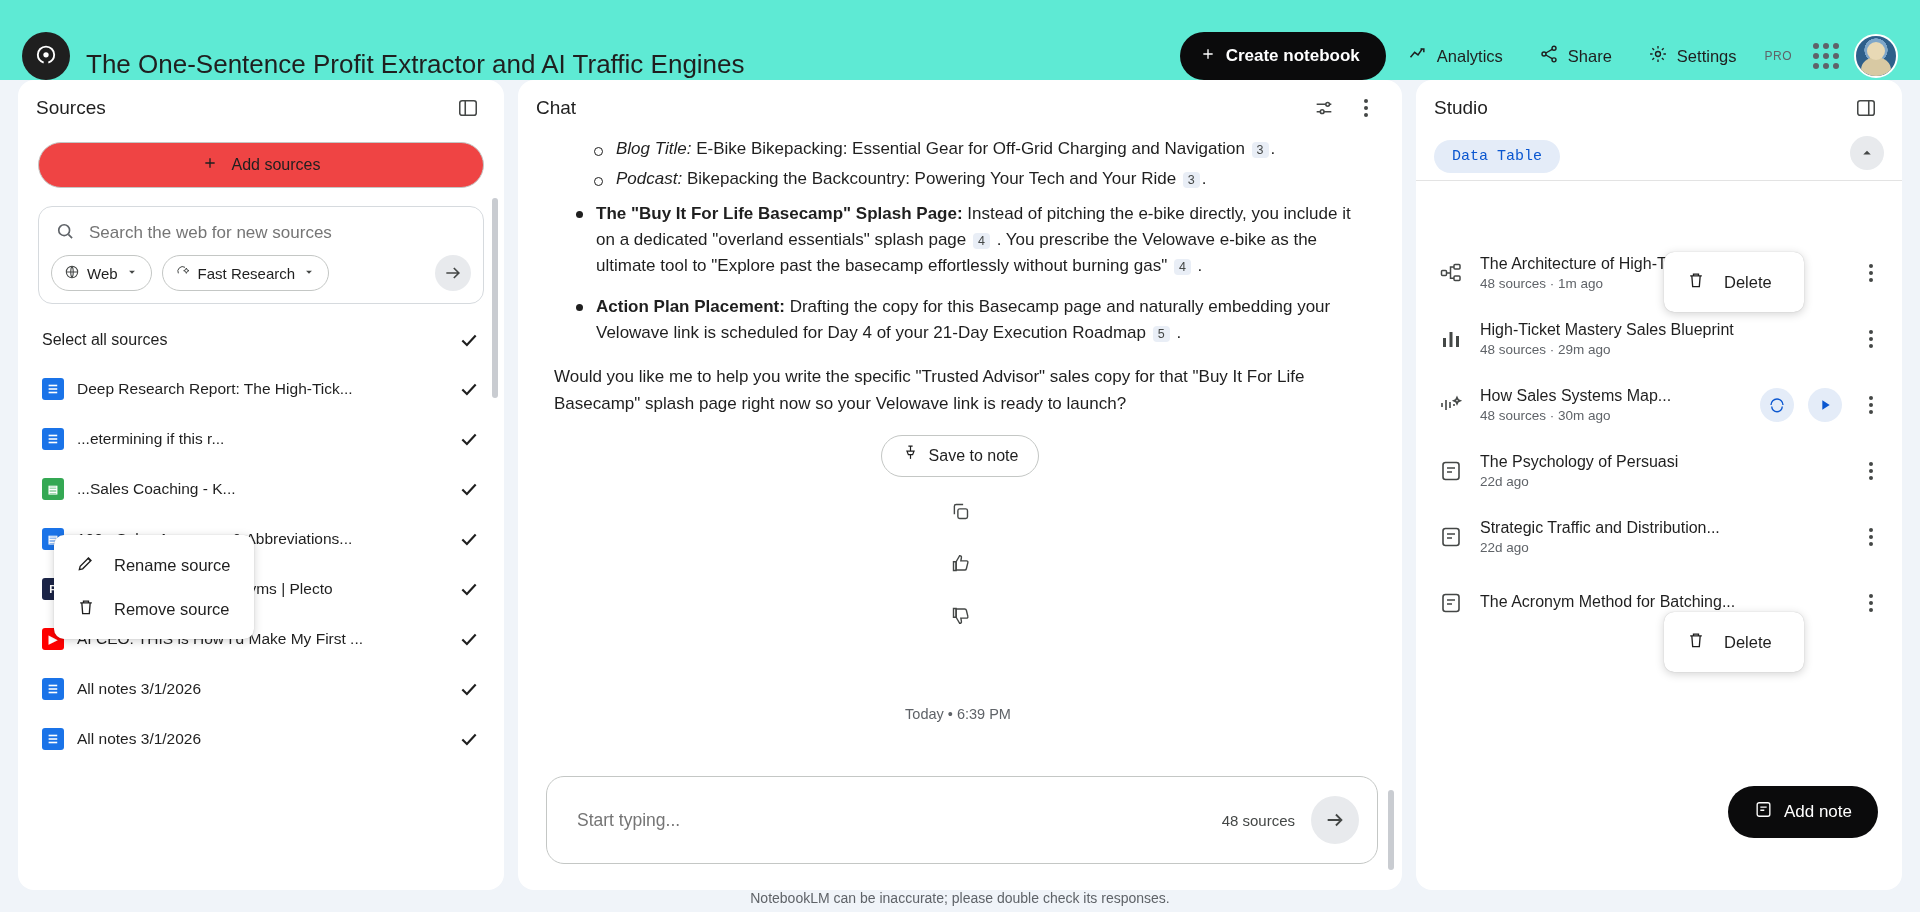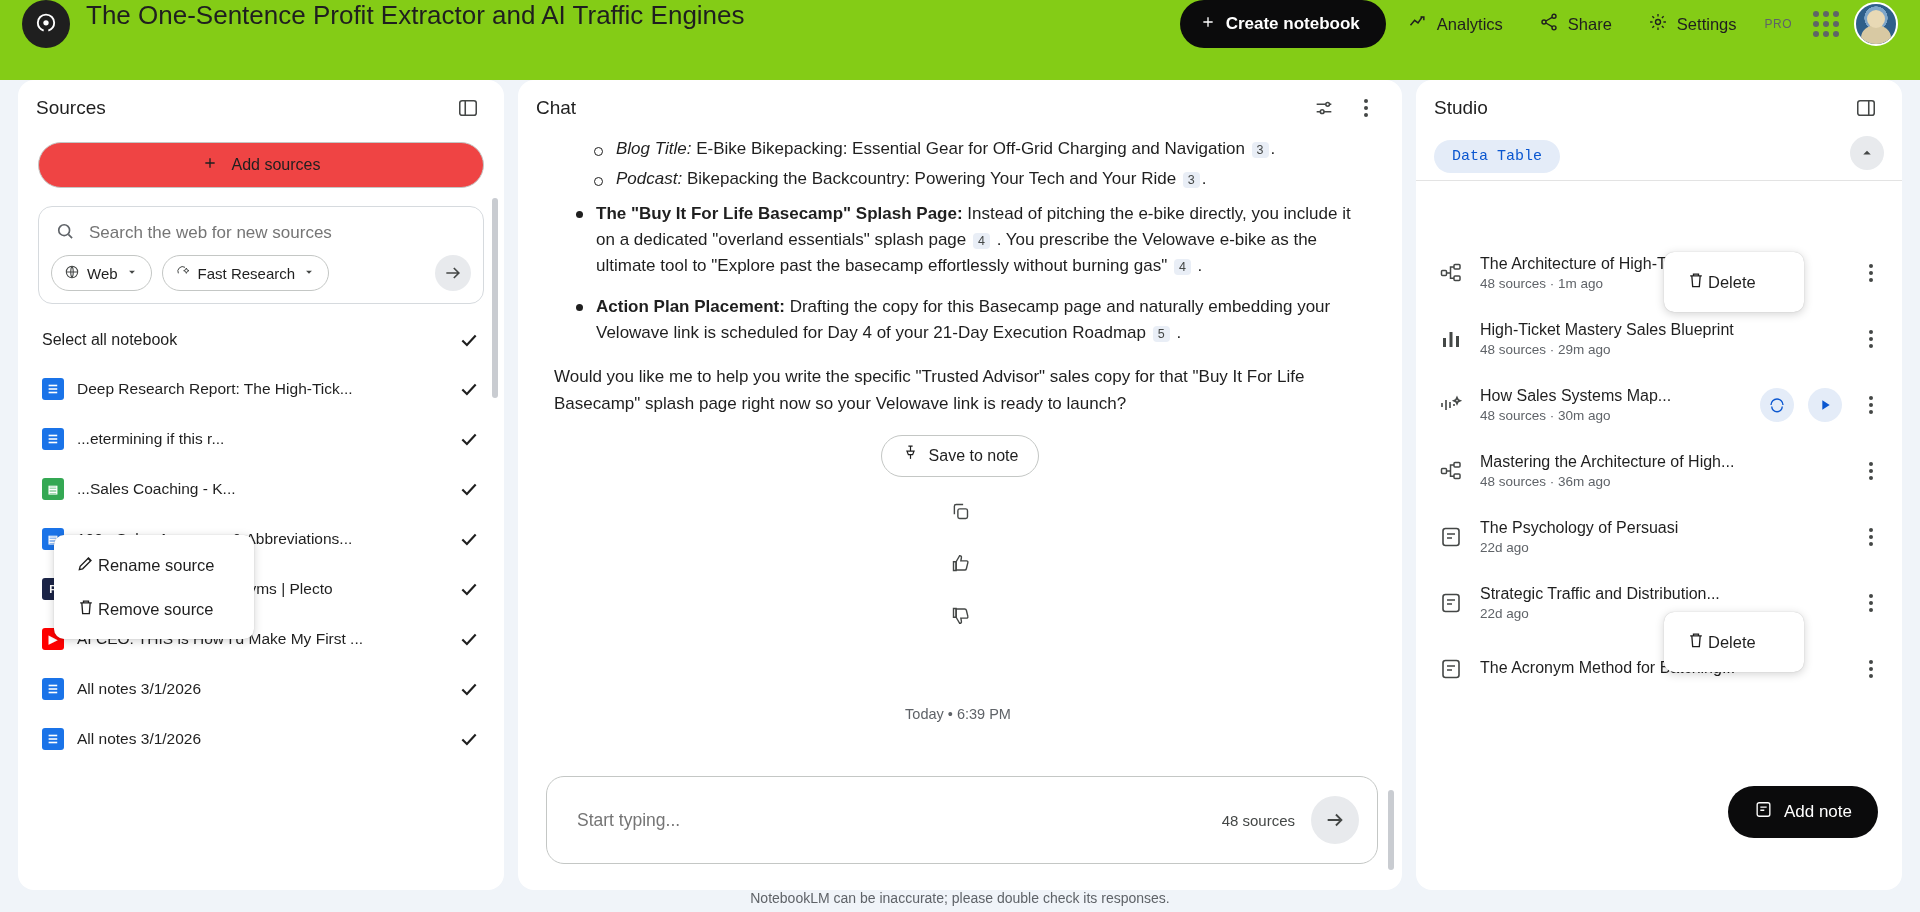--- a/index.html
+++ b/index.html
@@ -10,24 +10,24 @@
     background: #f0f4f9;
     font-family: "Liberation Sans", sans-serif;
     color: #1f1f1f;
   }
   body { position: relative; }
 
   
   .topbar {
     height: 80px;
     display: flex;
-    align-items: flex-start;
+    align-items: flex-end;
     padding: 0 22px;
     gap: 16px;
-    background: #84cc16;
+    background: #5eead4;
   }
   .logo {
     width: 48px; height: 48px; border-radius: 50%;
     background: #1f1f1f;
     display: flex; align-items: center; justify-content: center;
     flex: none;
   }
   .logo svg { width: 28px; height: 28px; }
   .app-title {
     font-size: 26px;
@@ -232,21 +232,21 @@
   
   .ctx-menu {
     position: absolute;
     background: #fff;
     border-radius: 10px;
     box-shadow: 0 2px 10px rgba(0,0,0,.18), 0 0 1px rgba(0,0,0,.25);
     padding: 8px 0;
     z-index: 40;
   }
   .ctx-item {
-    display: flex; align-items: center; gap: 2px;
+    display: flex; align-items: center; gap: 18px;
     padding: 10px 22px;
     font-size: 16.5px;
     cursor: pointer;
     white-space: nowrap;
   }
 
   
   .chat { flex: 1; position: relative; }
   .chat-body {
     padding: 0 40px 0 36px;
@@ -527,21 +527,21 @@
         </div>
         <div class="go-btn">
           <svg width="20" height="20" viewBox="0 0 24 24" fill="none" stroke="#444746" stroke-width="2">
               <path d="M4 12h14M13 6l6 6-6 6"></path>
             </svg>
         </div>
       </div>
     </div>
 
     <div class="select-all">
-      <span>Select all notebook</span>
+      <span>Select all sources</span>
       <span class="cb">
         <svg viewBox="0 0 24 24" fill="none" stroke="#1f1f1f" stroke-width="2.6">
             <path d="M4 12.5l5.5 5.5L20 6.5"></path>
           </svg>
       </span>
     </div>
 
     <div class="source-list" id="source-list">
         <div class="source-item">
           <span class="src-ico" style="background: rgb(26, 115, 232);">☰</span>
@@ -828,41 +828,20 @@
           <span class="note-kebab">
             <span class="kebab-dots">
               <i></i>
               <i></i>
               <i></i>
             </span>
           </span>
         </div>
         <div class="note-item">
           <span class="note-ico">
-            <svg width="24" height="24" viewBox="0 0 24 24" fill="none" stroke="#444746" stroke-width="1.5">
-              <rect x="2.5" y="9.5" width="5" height="5" rx="1"></rect>
-              <rect x="15" y="3.5" width="6" height="4.5" rx="1"></rect>
-              <rect x="15" y="15" width="6" height="4.5" rx="1"></rect>
-              <path d="M7.5 12h4M11.5 12V6h3.5M11.5 12v5.2H15"></path>
-            </svg>
-          </span>
-          <div class="note-text">
-            <div class="note-title">Mastering the Architecture of High...</div>
-            <div class="note-meta">48 sources · 36m ago</div>
-          </div>
-          <span class="note-kebab">
-            <span class="kebab-dots">
-              <i></i>
-              <i></i>
-              <i></i>
-            </span>
-          </span>
-        </div>
-        <div class="note-item">
-          <span class="note-ico">
             <svg width="24" height="24" viewBox="0 0 24 24" fill="none" stroke="#444746" stroke-width="1.6">
               <rect x="4" y="3.5" width="16" height="17" rx="2.5"></rect>
               <path d="M8 9h8M8 13h5"></path>
             </svg>
           </span>
           <div class="note-text">
             <div class="note-title">The Psychology of Persuasi</div>
             <div class="note-meta">22d ago</div>
           </div>
           <span class="note-kebab">

